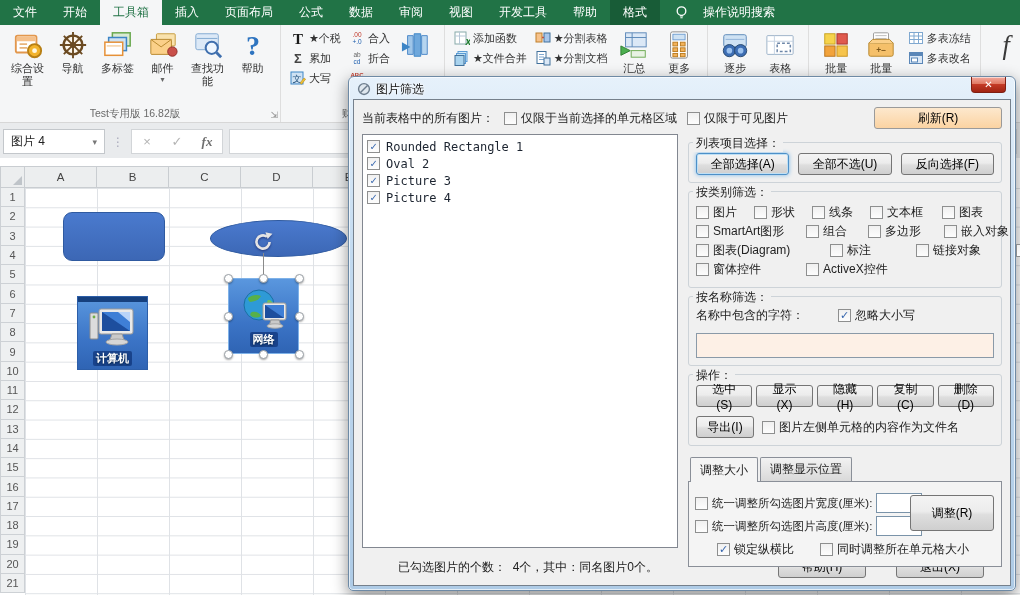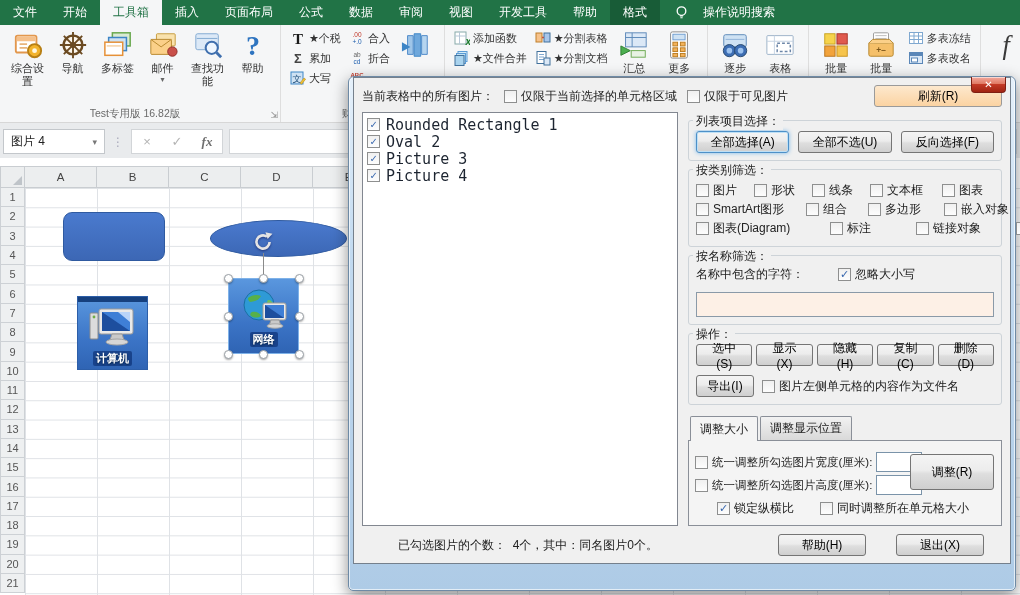--- a/index.html
+++ b/index.html
@@ -107,21 +107,21 @@
 
   .btn { border:1px solid #757575; border-radius:3px; color:#000; font-size:12px;
          background:linear-gradient(180deg,#f4f4f4 0%,#ececec 45%,#dedede 55%,#cfcfcf 100%);
          display:inline-flex; align-items:center; justify-content:center; height:22px; padding:0 8px; }
   .btn.focusdef { border-color:#4d90c8; box-shadow:inset 0 0 0 1px #bfe0f5, 0 0 4px #7ab8e8; }
   .btn.peach { background:linear-gradient(180deg,#fde8cd,#fbd3a2); border-color:#9a9a9a; }
 
   .dhdr { display:flex; align-items:center; gap:10px; height:26px; flex:none; }
   .dmain { display:flex; gap:10px; flex:1; margin-top:3px; min-height:0; }
   .listbox { width:316px; flex:none; background:#fff; border:1px solid #828790; padding:3px 4px;
-             font-family:"DejaVu Sans Mono","Liberation Mono",monospace; font-size:15px; color:#1c2430; }
+             font-family:"DejaVu Sans Mono","Liberation Mono",monospace; font-size:12px; color:#1c2430; }
   .litem { display:flex; align-items:center; gap:6px; height:17px; }
   .rpanel { flex:1; display:flex; flex-direction:column; min-width:0; }
 
   .grp { position:relative; border:1px solid #cdd3d8; border-radius:3px; padding:10px 7px 7px; margin-top:8px; }
   .grp > .glabel { position:absolute; top:-8px; left:4px; background:#f0f0f0; padding:0 3px; }
   .btnrow { display:flex; gap:9px; }
   .btnrow .btn { flex:1; }
   .catrow { display:grid; margin:2px 0; }
   .cr1 { grid-template-columns:58px 58px 58px 72px auto; }
   .cr2 { grid-template-columns:110px 62px 76px auto; }
@@ -573,20 +573,29 @@
     <div class="hnd" style="left:294.5px;top:115.5px;"></div>
     <div class="hnd" style="left:223.5px;top:153.5px;"></div>
     <div class="hnd" style="left:294.5px;top:153.5px;"></div>
     <div class="hnd" style="left:223.5px;top:191.5px;"></div>
     <div class="hnd" style="left:258.5px;top:191.5px;"></div>
     <div class="hnd" style="left:294.5px;top:191.5px;"></div>
   </div>
 </div>
 
 <div class="dialog">
+  <div class="dlg-title">
+    <span class="ic">
+      <svg viewBox="0 0 16 16">
+          <circle cx="8" cy="8" r="6.2" fill="#dfe7ee" stroke="#6d7d8d" stroke-width="1.6"></circle>
+          <path d="M4 12L12 4" stroke="#6d7d8d" stroke-width="1.6"></path>
+        </svg>
+    </span>
+    <span>图片筛选</span>
+  </div>
   <div class="dlg-close">
     <span>✕</span>
   </div>
 
   <div class="dlg-client">
     <div class="dhdr">
       <span>当前表格中的所有图片：</span>
       <span class="cbx">
           <span class="cb"></span>
           <span>仅限于当前选择的单元格区域</span>
@@ -682,20 +691,30 @@
                 </span>
                 <span class="cbx">
                   <span class="cb"></span>
                   <span>链接对象</span>
                 </span>
                 <span class="cbx">
                   <span class="cb"></span>
                   <span>链接图片</span>
                 </span>
               </div>
+              <div class="catrow cr4">
+                <span class="cbx">
+                  <span class="cb"></span>
+                  <span>窗体控件</span>
+                </span>
+                <span class="cbx">
+                  <span class="cb"></span>
+                  <span>ActiveX控件</span>
+                </span>
+              </div>
             </div>
         </div>
 
         <div class="grp">
           <span class="glabel">按名称筛选：</span>
           <div class="namerow">
             <span>名称中包含的字符：</span>
             <span class="cbx">
                 <span class="cb on"></span>
                 <span>忽略大小写</span>

